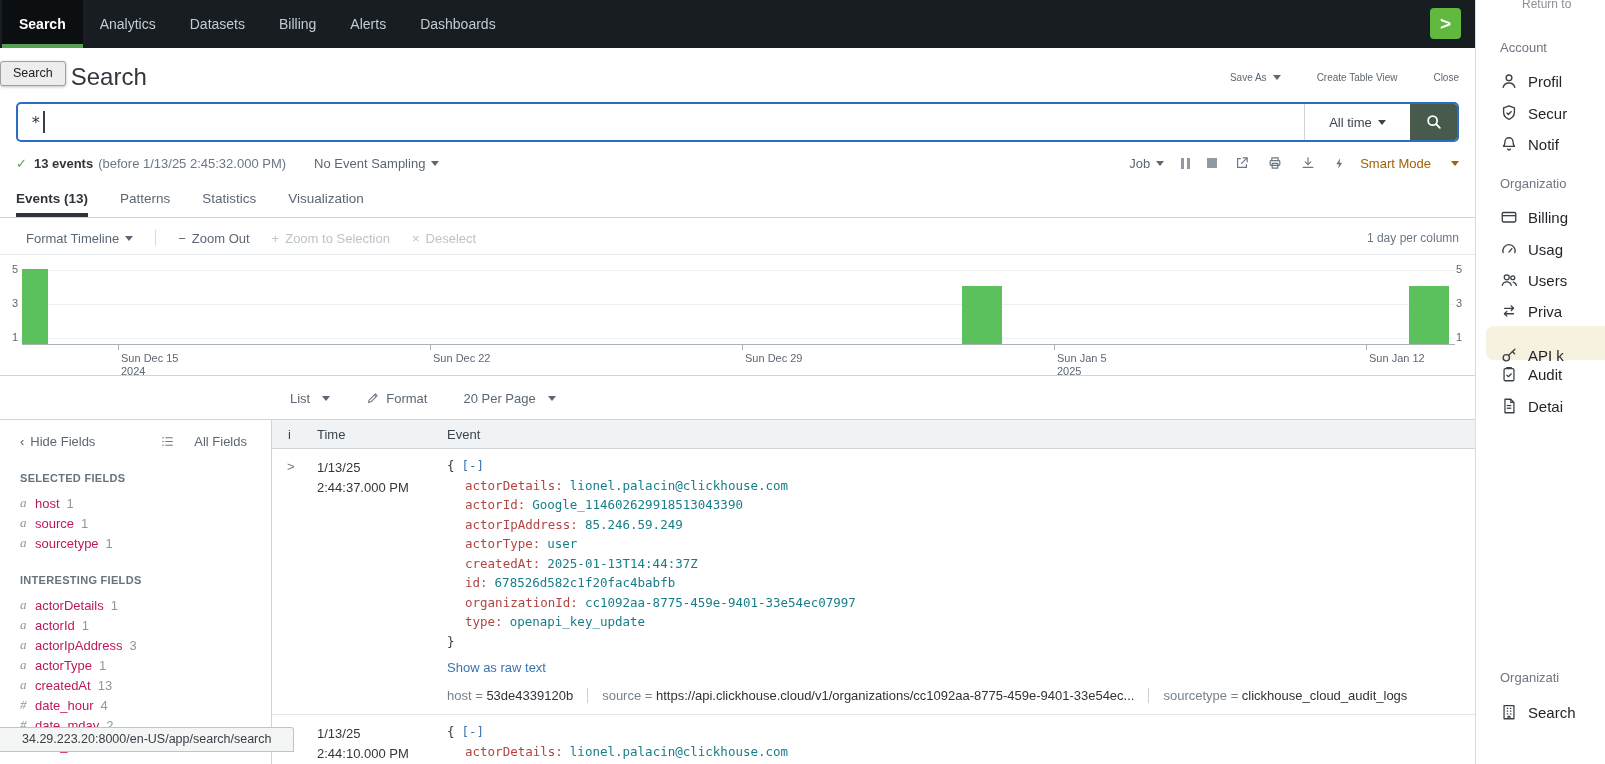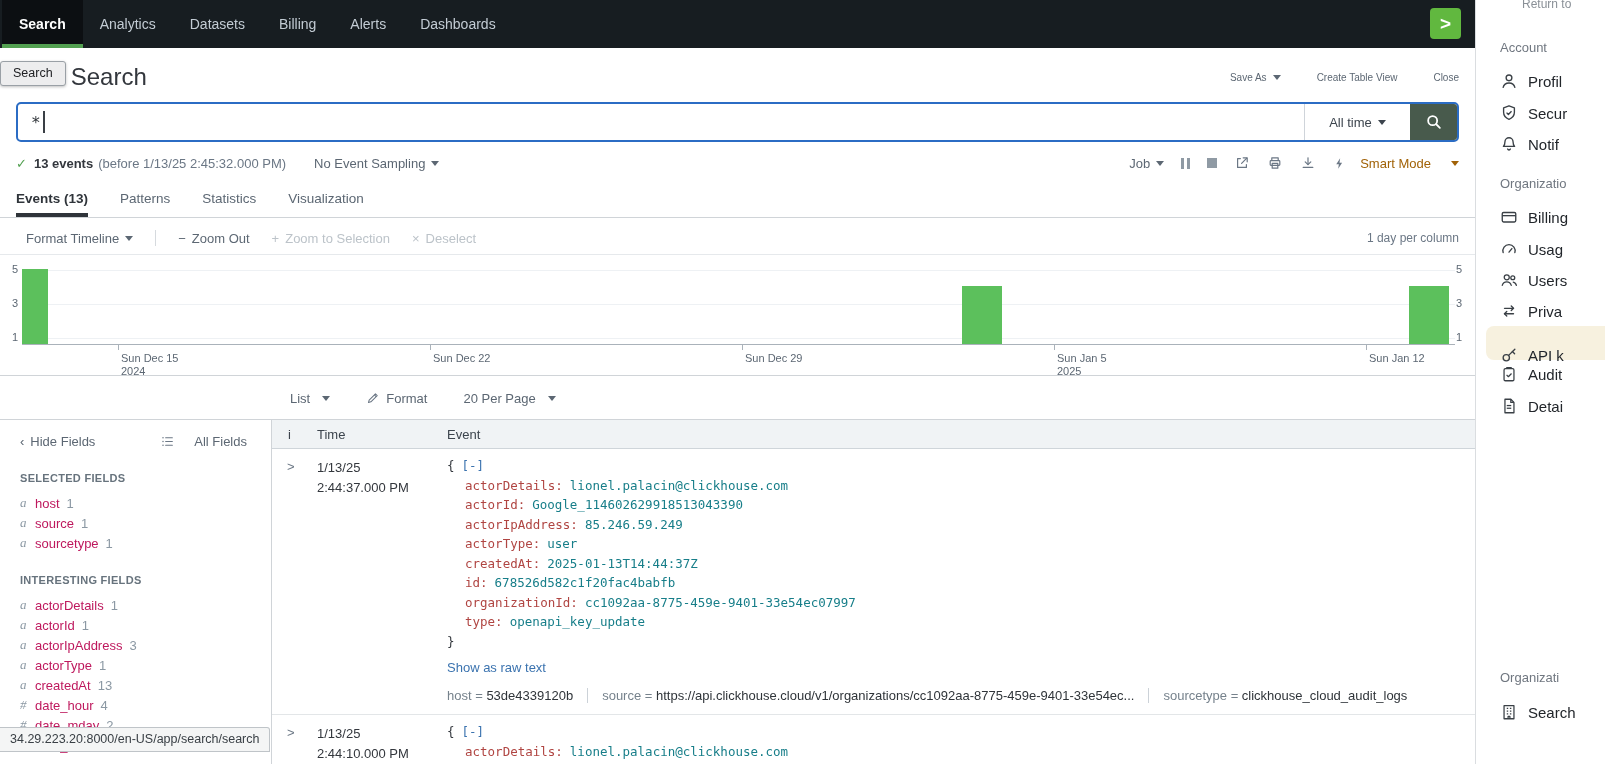--- a/index.html
+++ b/index.html
@@ -96,21 +96,21 @@
   .jkey{color:#b04542}
   .jval{color:#177e89;margin-left:7px;cursor:pointer}
   .jlink{color:#3b73af;margin-left:7px;cursor:pointer}
   .rawlink{display:inline-block;margin-top:9px;font-size:13px;color:#3b73af;cursor:pointer}
   .metaline{margin-top:12px;font-size:13px;display:flex;align-items:center;white-space:nowrap}
   .mk{color:#76828c;white-space:pre}
   .mv{color:#2f3439;cursor:pointer}
   .vsep{width:1px;height:15px;background:#ccd2d8;margin:0 14px}
 
   
-  .status-url{position:absolute;left:0;top:727px;z-index:80;background:#f4f5f5;border:1px solid #bfc4c8;border-left:none;border-top-right-radius:3px;padding:4px 10px 5px;font-size:12.5px;color:#3a4046}
+  .status-url{position:absolute;left:0;top:727px;z-index:80;background:#f4f5f5;border:1px solid #bfc4c8;border-left:none;border-top-right-radius:3px;padding:4px 22px 5px;font-size:12.5px;color:#3a4046}
 
   
   .account-panel{position:absolute;left:1475px;top:0;width:130px;height:764px;background:#fff;border-left:1px solid #dadde0;overflow:hidden}
   .return{position:absolute;left:46px;top:-3px;font-size:12px;color:#8a9097;white-space:nowrap;cursor:pointer}
   .asec{position:absolute;left:24px;font-size:13px;color:#707780;white-space:nowrap}
   .arow{position:absolute;left:24px;height:22px;display:flex;align-items:center;gap:10px;font-size:15px;color:#22262b;white-space:nowrap;cursor:pointer}
   .aic{width:18px;height:18px;flex:0 0 18px;color:#3a4046}
   .hl{position:absolute;left:10px;top:326px;width:160px;height:34px;background:#f7f1df;border-radius:8px}
 
   .cr{display:inline-block;width:0;height:0;border-left:4px solid transparent;border-right:4px solid transparent;border-top:5px solid currentColor;margin-left:6px}

